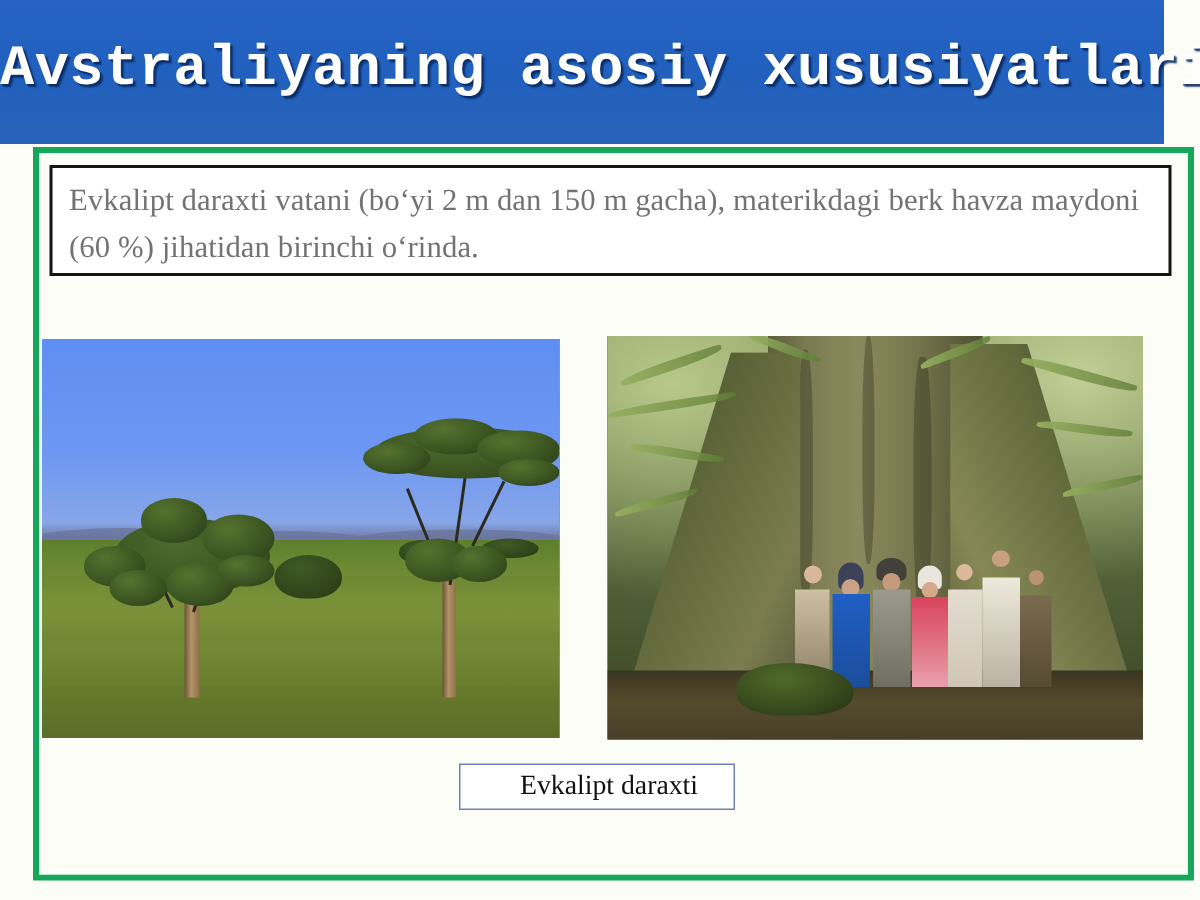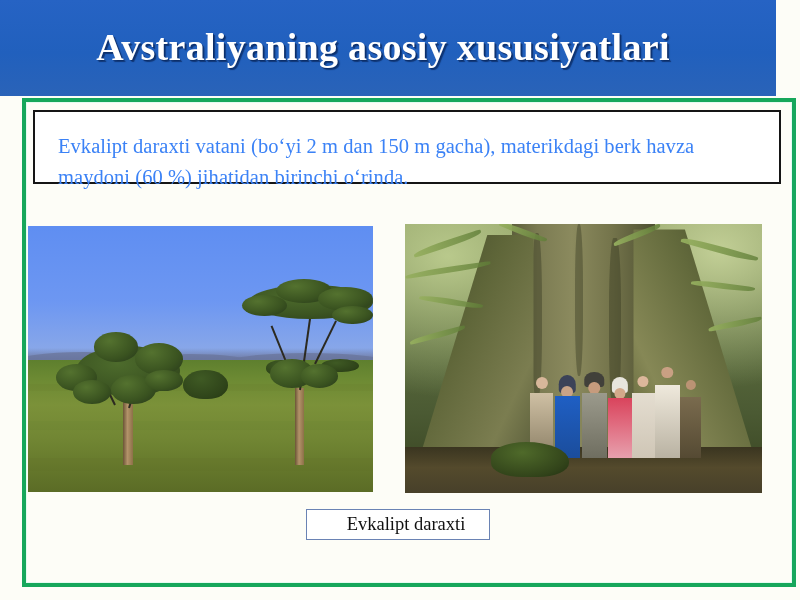--- a/index.html
+++ b/index.html
@@ -18,20 +18,21 @@
   }
 
   
   #title-banner {
     position: absolute;
     left: 0;
     top: 0;
     width: 776px;
     height: 96px;
     background: linear-gradient(180deg, #2663c4 0%, #2160bd 55%, #2a63b8 100%);
+    font-family: Liberation Mono, monospace;
   }
   #title-text {
     position: absolute;
     left: 0;
     top: 24px;
     width: 800px;
     text-align: center;
     padding-right: 34px;
     box-sizing: border-box;
     color: #ffffff;
@@ -71,24 +72,24 @@
     left: 33px;
     top: 110px;
     width: 748px;
     height: 74px;
     box-sizing: border-box;
     border: 2px solid #151515;
     background: #ffffff;
     padding: 7px 11px 0 11px;
   }
   #body-text {
-    margin: 12px;
+    margin: 0;
     font-size: 20.5px;
     line-height: 31px;
-    color: #3b82f6;
+    color: #737373;
     text-align: left;
     letter-spacing: 0.05px;
   }
 
   
   .photo {
     position: absolute;
     overflow: hidden;
     background: #333;
   }

